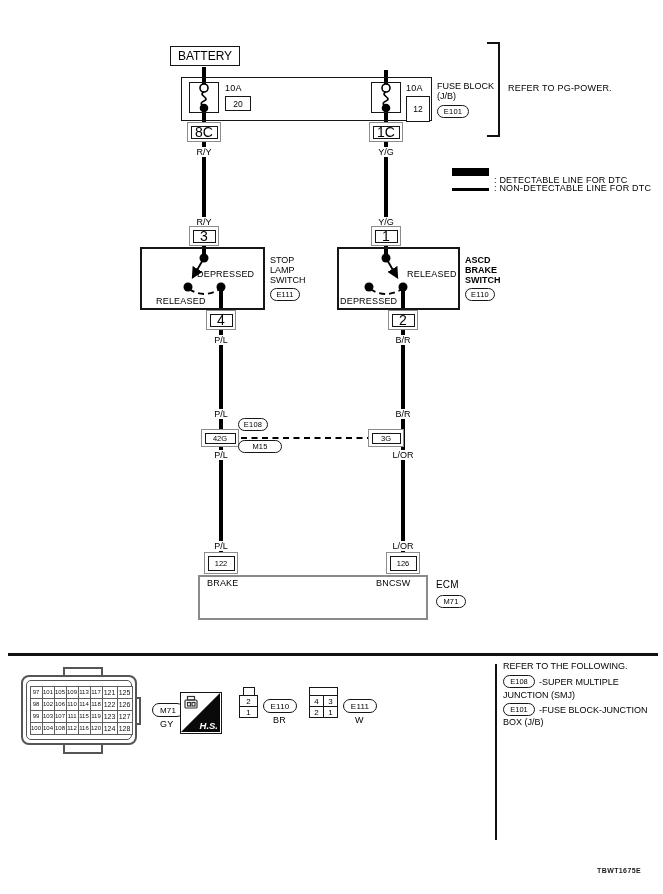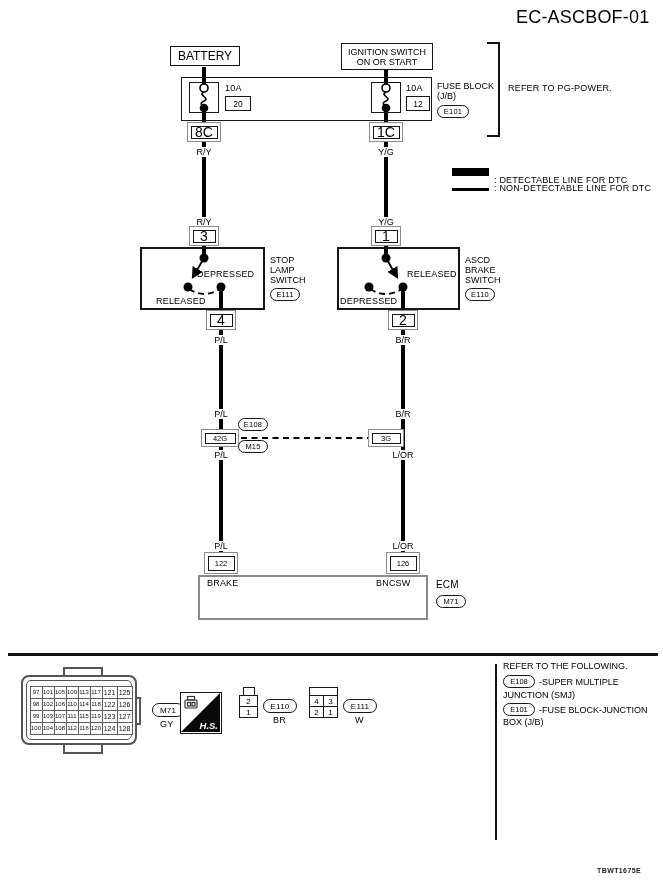--- a/index.html
+++ b/index.html
@@ -74,34 +74,29 @@
       <circle cx="386" cy="258" r="4.5" fill="#000"></circle>
       <circle cx="369" cy="287" r="4.5" fill="#000"></circle>
       <circle cx="403" cy="287" r="4.5" fill="#000"></circle>
       <line x1="386" y1="258" x2="397" y2="277" stroke="#000" stroke-width="1.8" marker-end="url(#arr)"></line>
       <path d="M370,289 Q386,299 402,289" stroke="#000" stroke-width="1.8" fill="none" stroke-dasharray="6,4"></path>
     </g>
     <path d="M487,43 H499 V136 H487" stroke="#111" stroke-width="2" fill="none"></path>
     <path d="M241,438 H384" stroke="#000" stroke-width="2" stroke-dasharray="6,4.5" fill="none"></path>
   </svg>
 
-  <div class="title" style="left:516px; top:7px;">EC-ASCBOF-01</div>
 
   <div class="box thin cbox" style="left:170px; top:46px; width:70px; height:20px; background:#fff; font-size:12px;">BATTERY</div>
-  <div class="box thin cbox" style="left:341px; top:43px; width:92px; height:27px; background:#fff; font-size:9px; flex-direction:column; line-height:10px;">
-    <div>IGNITION SWITCH</div>
-    <div>ON OR START</div>
-  </div>
   <div class="box thin" style="left:181px; top:77px; width:251px; height:44px;"></div>
   <div class="box thin" style="left:189px; top:82px; width:30px; height:31px;"></div>
   <div class="box thin" style="left:371px; top:82px; width:30px; height:31px;"></div>
   <div class="lbl" style="left:225px; top:83px;">10A</div>
   <div class="box thin cbox" style="left:225px; top:96px; width:26px; height:15px; font-size:8.5px; background:#fff;">20</div>
   <div class="lbl" style="left:406px; top:83px;">10A</div>
-  <div class="box thin cbox" style="left:406px; top:96px; width:24px; height:15px; font-size:8.5px; background:#fff;">12</div>
+  <div class="box thin cbox" style="left:406px; top:96px; width:24px; height:26px; font-size:8.5px; background:#fff;">12</div>
 
   <div class="pin" style="left:187px; top:122px; width:34px; height:20px;">
     <div>8C</div>
   </div>
   <div class="pin" style="left:369px; top:122px; width:34px; height:20px;">
     <div>1C</div>
   </div>
 
   <div class="sw-name" style="left:437px; top:81px;">
     <div>FUSE BLOCK</div>
@@ -143,35 +138,35 @@
   <div class="pin" style="left:206px; top:310px; width:30px; height:20px;">
     <div>4</div>
   </div>
 
   <div class="pin" style="left:371px; top:226px; width:30px; height:20px;">
     <div>1</div>
   </div>
   <div class="box" style="left:337px; top:247px; width:123px; height:63px;"></div>
   <div class="lbl" style="left:407px; top:269px;">RELEASED</div>
   <div class="lbl" style="left:340px; top:296px;">DEPRESSED</div>
-  <div class="sw-name" style="left:465px; top:255px;">
+  <div class="sw-name" style="left:465px; top:255px;font-weight:bold;">
     <div>ASCD</div>
     <div>BRAKE</div>
     <div>SWITCH</div>
   </div>
   <div class="oval" style="left:465px; top:288px; width:30px; height:13px;">E110</div>
   <div class="pin" style="left:388px; top:310px; width:30px; height:20px;">
     <div>2</div>
   </div>
 
   <div class="oval" style="left:238px; top:418px; width:30px; height:13px;">E108</div>
   <div class="pin" style="left:201px; top:429px; width:38px; height:18px;">
     <div style="font-size:7.5px;">42G</div>
   </div>
-  <div class="oval" style="left:238px; top:440px; width:30px; height:13px;">M15</div>
+  <div class="oval" style="left:238px; top:440px; width:44px; height:13px;">M15</div>
   <div class="pin" style="left:368px; top:429px; width:36px; height:18px;">
     <div style="font-size:7.5px;">3G</div>
   </div>
 
   <div class="pin" style="left:204px; top:552px; width:34px; height:22px;">
     <div style="font-size:7.5px;">122</div>
   </div>
   <div class="pin" style="left:386px; top:552px; width:34px; height:22px;">
     <div style="font-size:7.5px;">126</div>
   </div>

